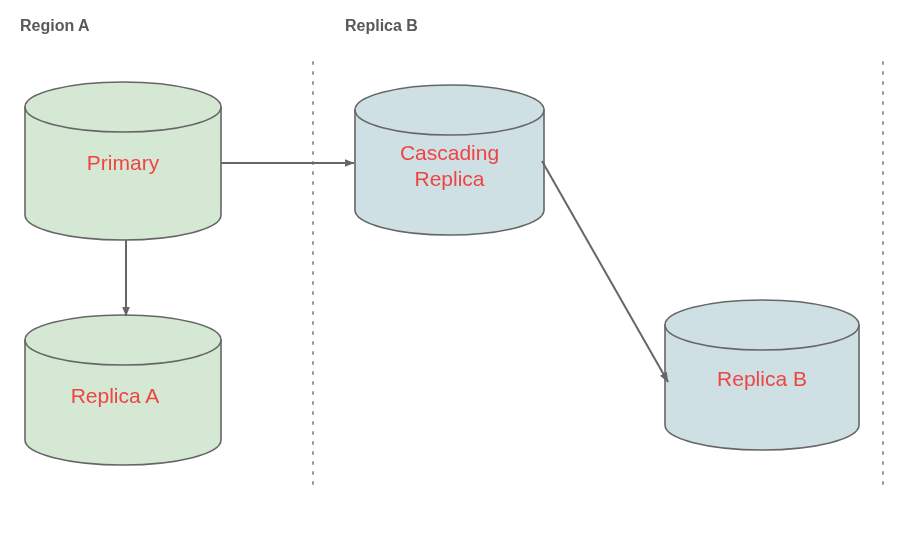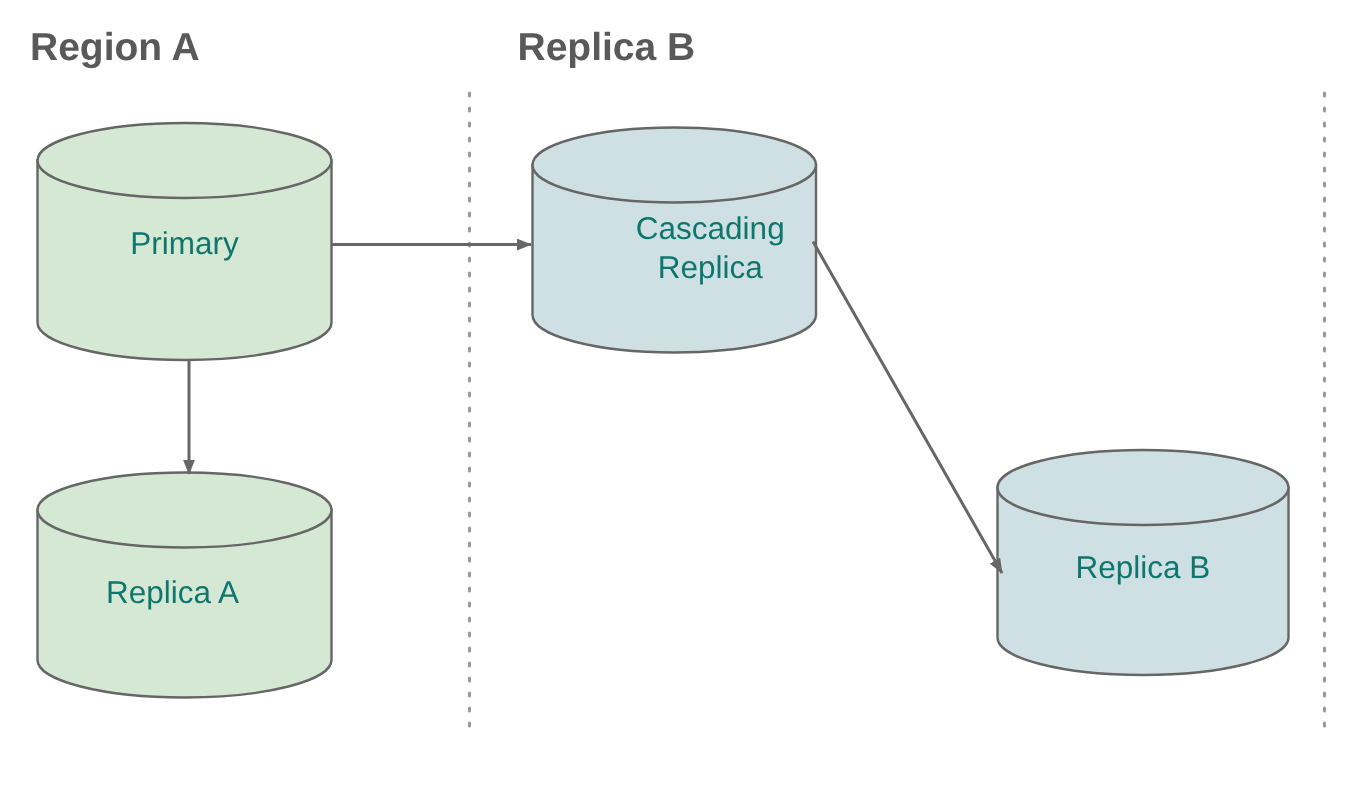--- a/index.html
+++ b/index.html
@@ -17,43 +17,43 @@
   #canvas {
     position: absolute;
     top: 0;
     left: 0;
     width: 910px;
     height: 534px;
   }
   .region-label {
     position: absolute;
     font-family: "Liberation Sans", sans-serif;
-    font-size: 26px;
+    font-size: 16px;
     font-weight: bold;
     color: #595959;
     letter-spacing: 0px;
     white-space: nowrap;
     line-height: 1;
   }
   #region-a-label { left: 20px; top: 18px; }
   #region-b-label { left: 345px; top: 18px; }
 
   .node-label {
     position: absolute;
     font-family: "Liberation Sans", sans-serif;
     font-size: 21px;
-    color: #0f766e;
+    color: #ef4444;
     text-align: center;
     line-height: 26px;
     white-space: pre-line;
     pointer-events: none;
   }
   #primary-label      { left: 25px;  top: 150px; width: 196px; }
   #replica-a-label    { left: 25px;  top: 383px; width: 180px; }
-  #cascading-label    { left: 355px; top: 140px; width: 189px; margin-left: 24px; }
+  #cascading-label    { left: 355px; top: 140px; width: 189px; }
   #replica-b-label    { left: 665px; top: 366px; width: 194px; }
 </style>
 </head>
 <body>
 
 <svg id="canvas" viewBox="0 0 910 534" xmlns="http://www.w3.org/2000/svg">
   <defs>
     <marker id="arrowhead" markerWidth="10" markerHeight="8" refX="9.5" refY="4" orient="auto" markerUnits="userSpaceOnUse">
       <path d="M0,0 L10,4 L0,8 z" fill="#666666"></path>
     </marker>

